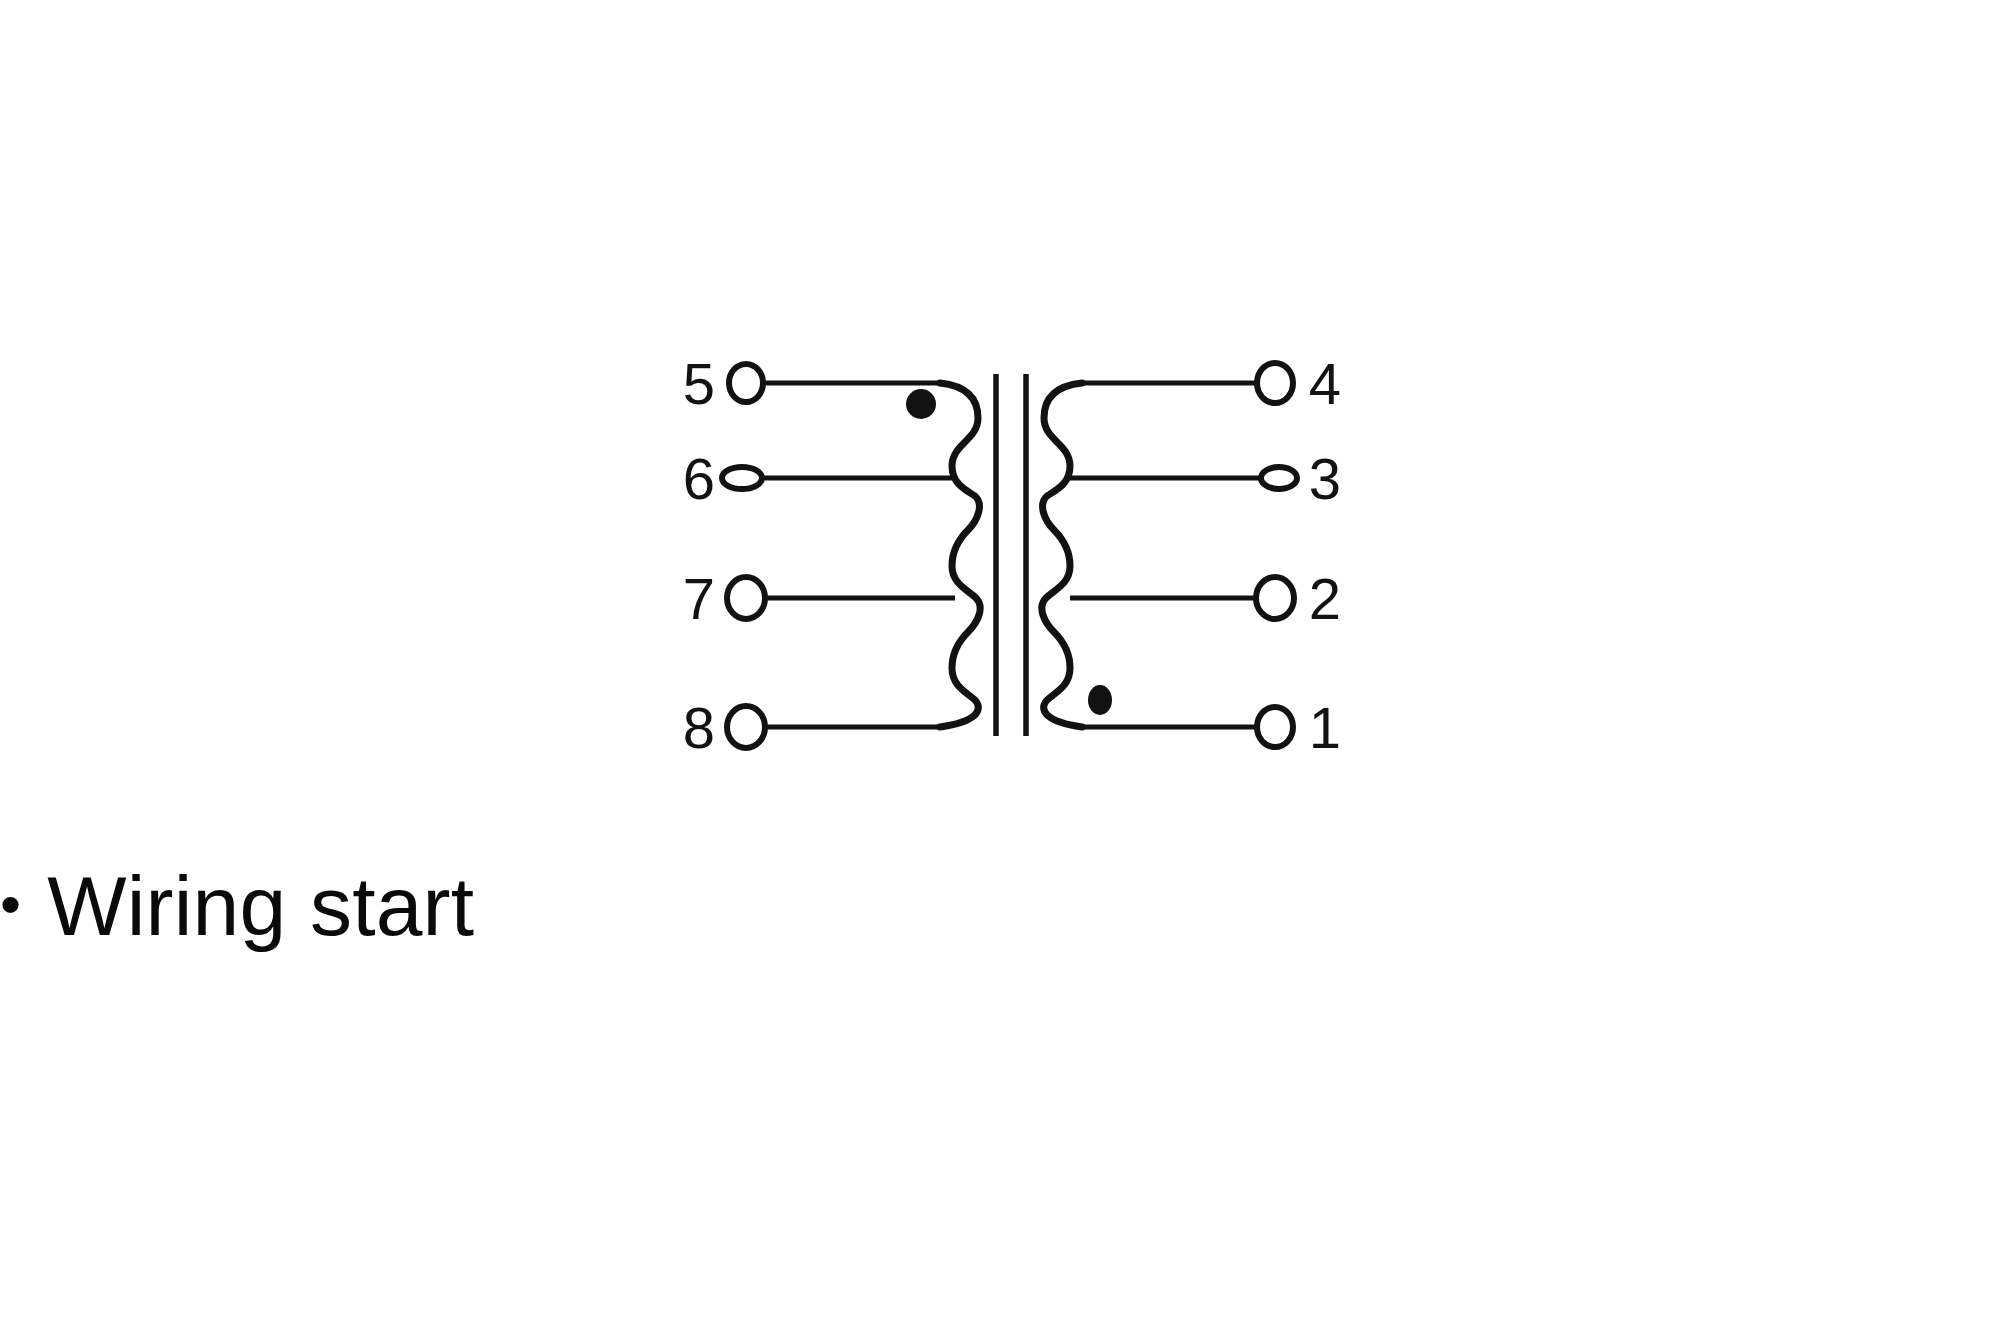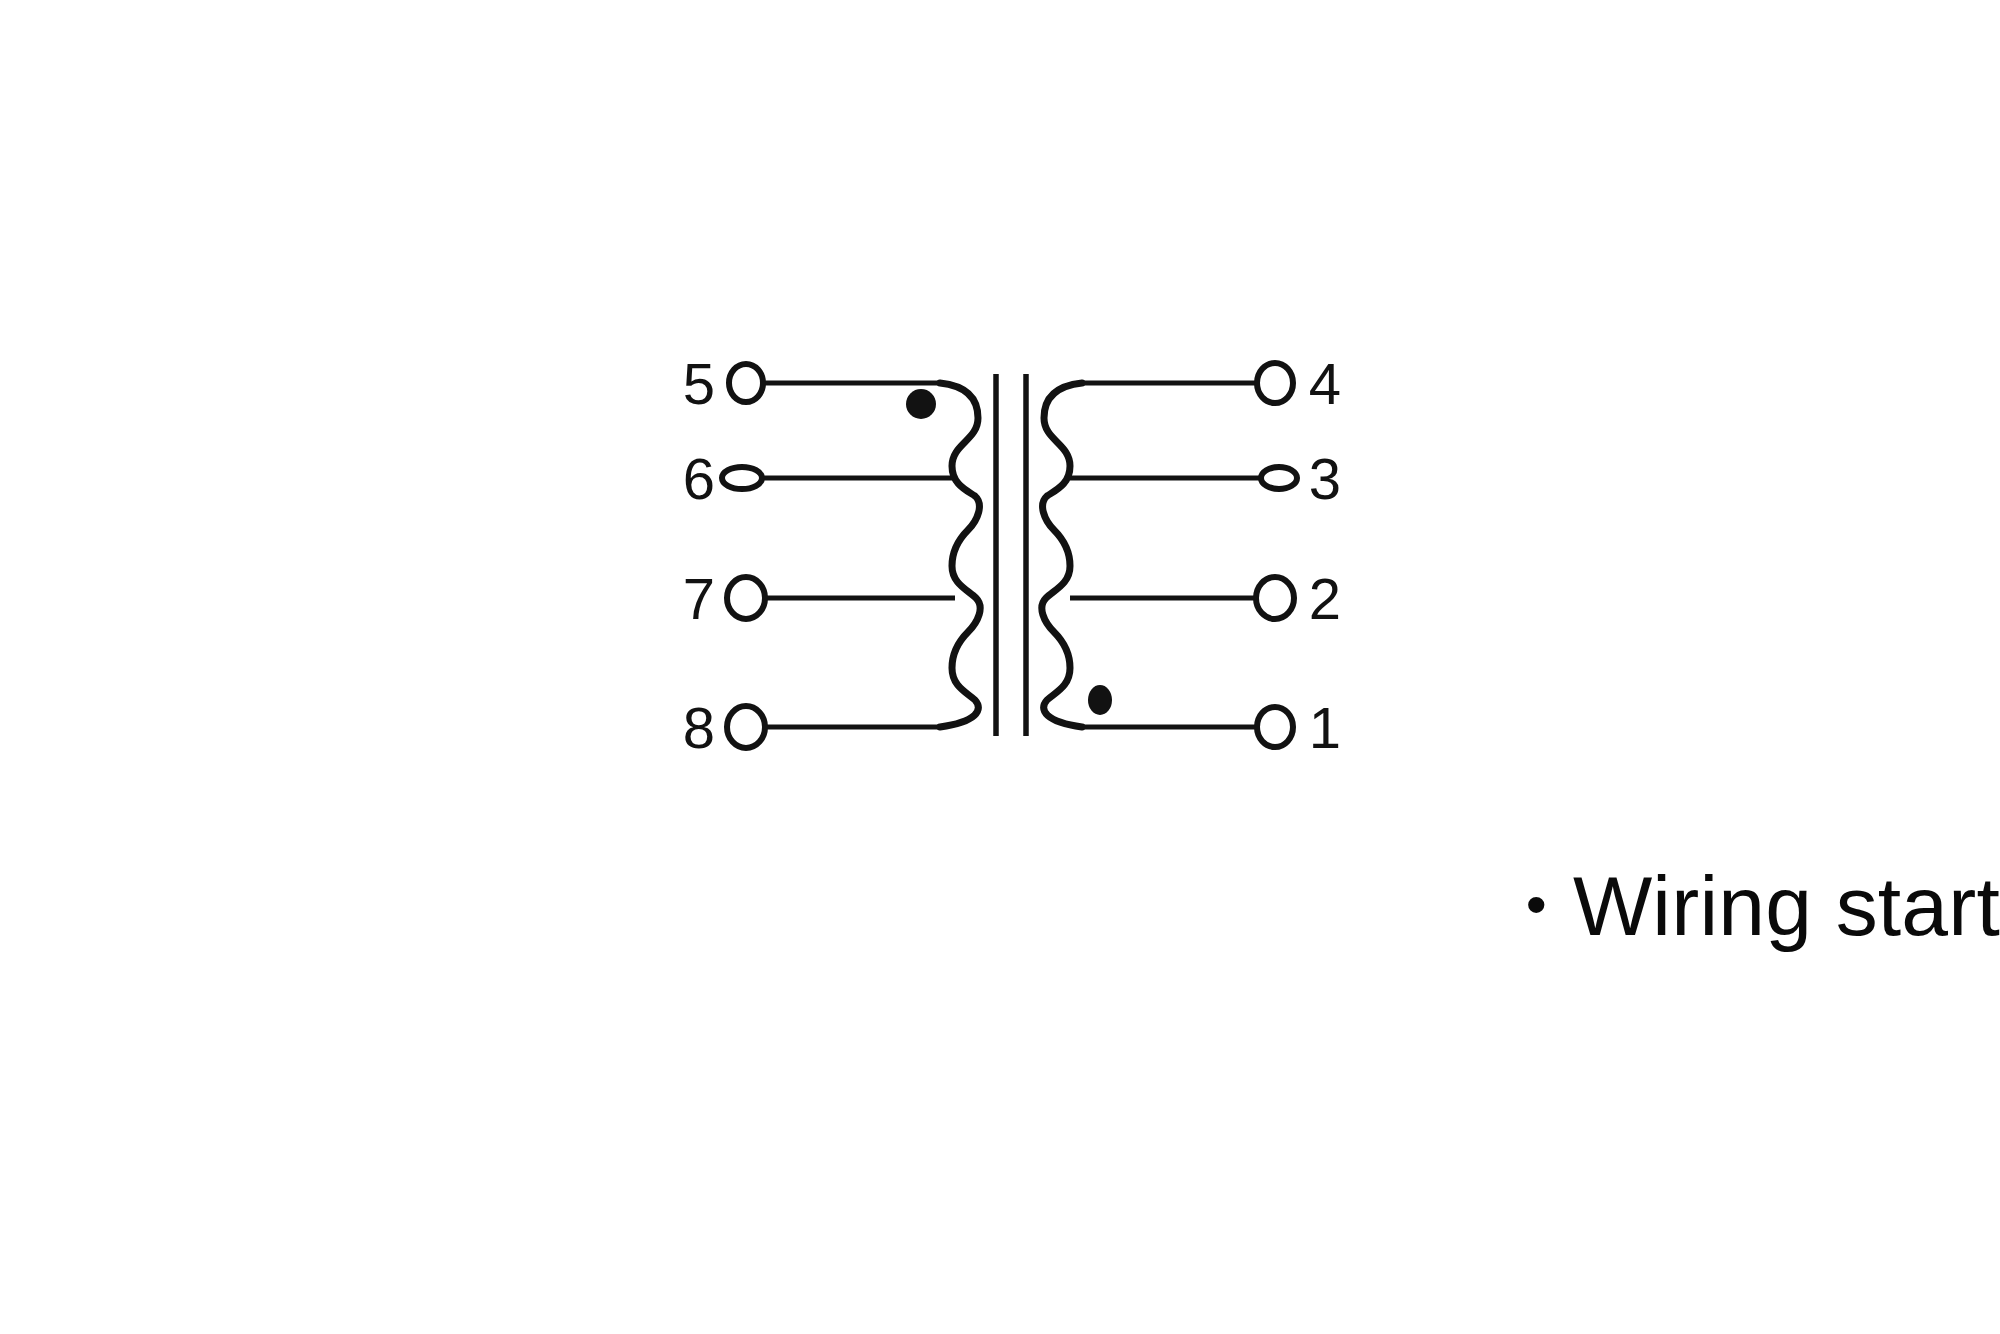--- a/index.html
+++ b/index.html
@@ -45,21 +45,21 @@
     font-size: 58px;
     fill: #121212;
     font-weight: 400;
   }
 
   #caption-block {
     position: absolute;
     left: 0;
     top: 862px;
     width: 2000px;
-    text-align: right;
+    text-align: left;
   }
   #caption-line {
     display: inline-block;
     font-family: "Liberation Sans", sans-serif;
     font-size: 84px;
     line-height: 1.05;
     color: #0a0a0a;
     white-space: nowrap;
     letter-spacing: 0.2px;
   }

